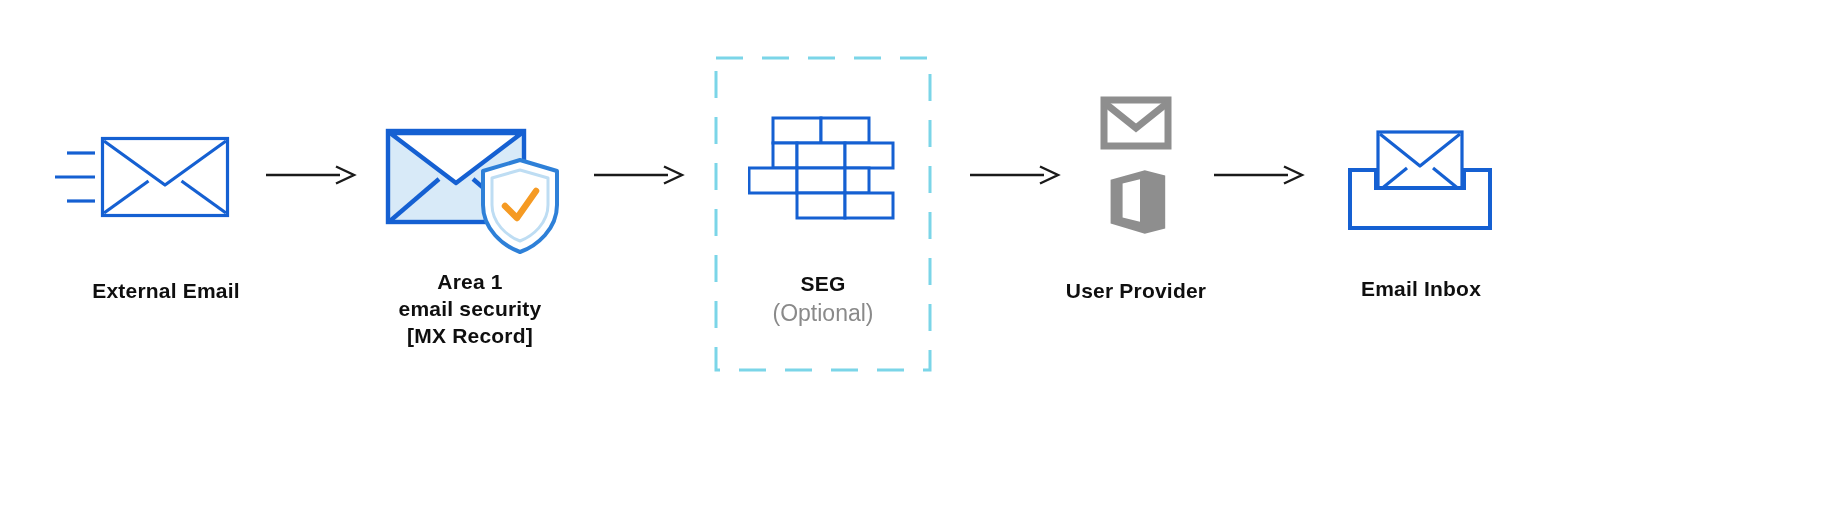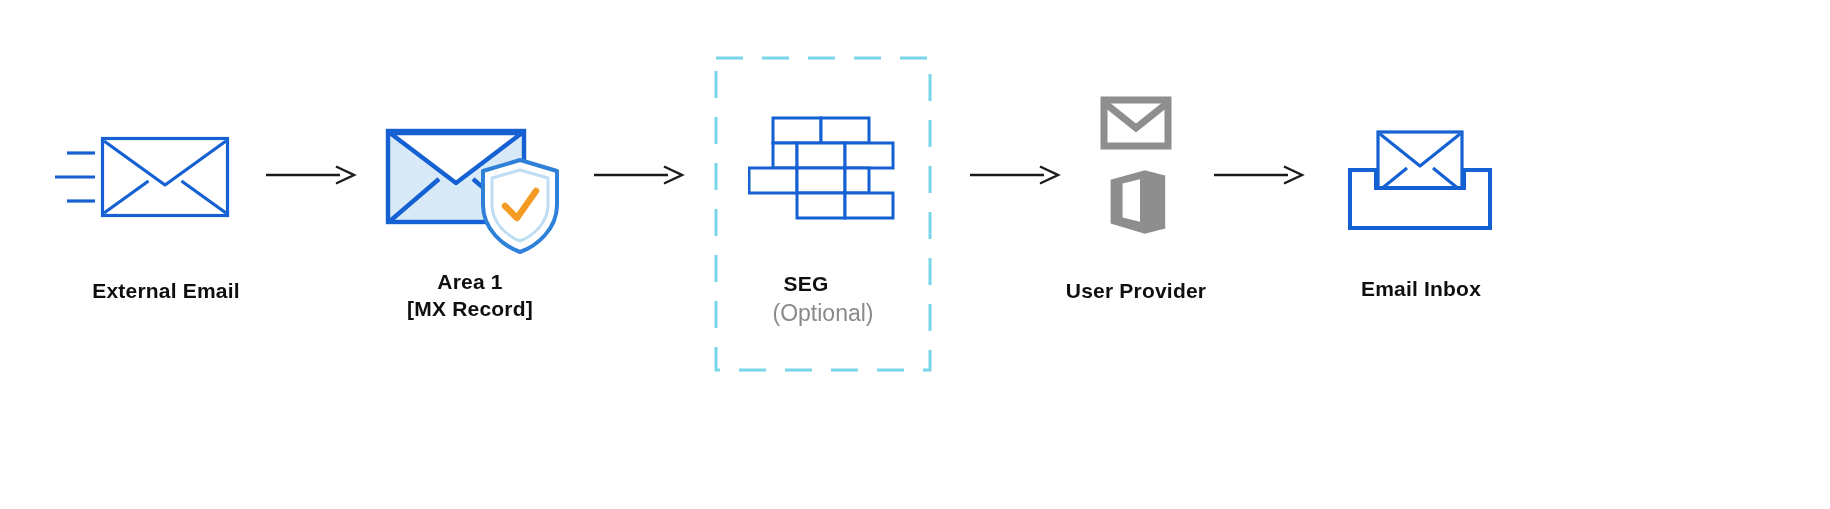--- a/index.html
+++ b/index.html
@@ -80,20 +80,21 @@
       <path class="el2" d="M5 93 L54 51"></path>
       <path class="el2" d="M137 93 L88 51"></path>
     </svg>
     <svg class="abs" style="left:477px;top:157px" width="86" height="98" viewBox="0 0 86 98">
       <path class="shield-outer" d="M43 3 L80 14 V48 C80 72 60 89 43 95 C26 89 6 72 6 48 V14 Z"></path>
       <path class="shield-inner" d="M43 13 L71 21 V48 C71 66 56 79 43 84 C30 79 15 66 15 48 V21 Z"></path>
       <path class="check" d="M28 49 L40 61 L59 34"></path>
     </svg>
     <div class="label" style="left:470px;top:268px">
       <span class="line">Area 1</span>
+      <span class="line">email security</span>
       <span class="line">[MX Record]</span>
     </div>
   </div>
 
   <svg class="abs" style="left:592px;top:163px" width="96" height="24" viewBox="0 0 96 24">
     <line class="aline" x1="2" y1="12" x2="76" y2="12"></line>
     <path class="ahead" d="M72 3.5 L90 12 L72 20.5"></path>
   </svg>
 
   <div>
@@ -105,21 +106,21 @@
       <rect class="brick" x="73" y="2" width="48" height="25"></rect>
       <rect class="brick" x="25" y="27" width="24" height="25"></rect>
       <rect class="brick" x="49" y="27" width="48" height="25"></rect>
       <rect class="brick" x="97" y="27" width="48" height="25"></rect>
       <rect class="brick" x="1" y="52" width="48" height="25"></rect>
       <rect class="brick" x="49" y="52" width="48" height="25"></rect>
       <rect class="brick" x="97" y="52" width="24" height="25"></rect>
       <rect class="brick" x="49" y="77" width="48" height="25"></rect>
       <rect class="brick" x="97" y="77" width="48" height="25"></rect>
     </svg>
-    <div class="label" style="left:806px;top:272px">SEG</div>
+    <div class="label" style="left:823px;top:272px">SEG</div>
     <div class="sublabel" style="left:823px;top:300px">(Optional)</div>
   </div>
 
   <svg class="abs" style="left:968px;top:163px" width="96" height="24" viewBox="0 0 96 24">
     <line class="aline" x1="2" y1="12" x2="76" y2="12"></line>
     <path class="ahead" d="M72 3.5 L90 12 L72 20.5"></path>
   </svg>
 
   <div>
     <svg class="abs" style="left:1100px;top:96px" width="72" height="54" viewBox="0 0 72 54">

